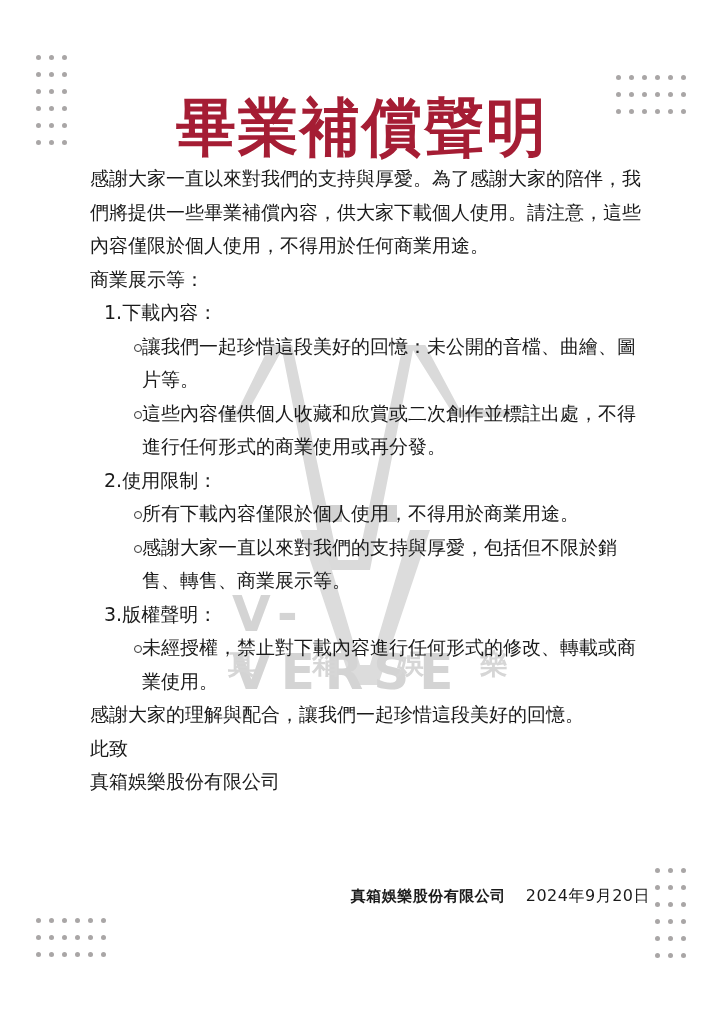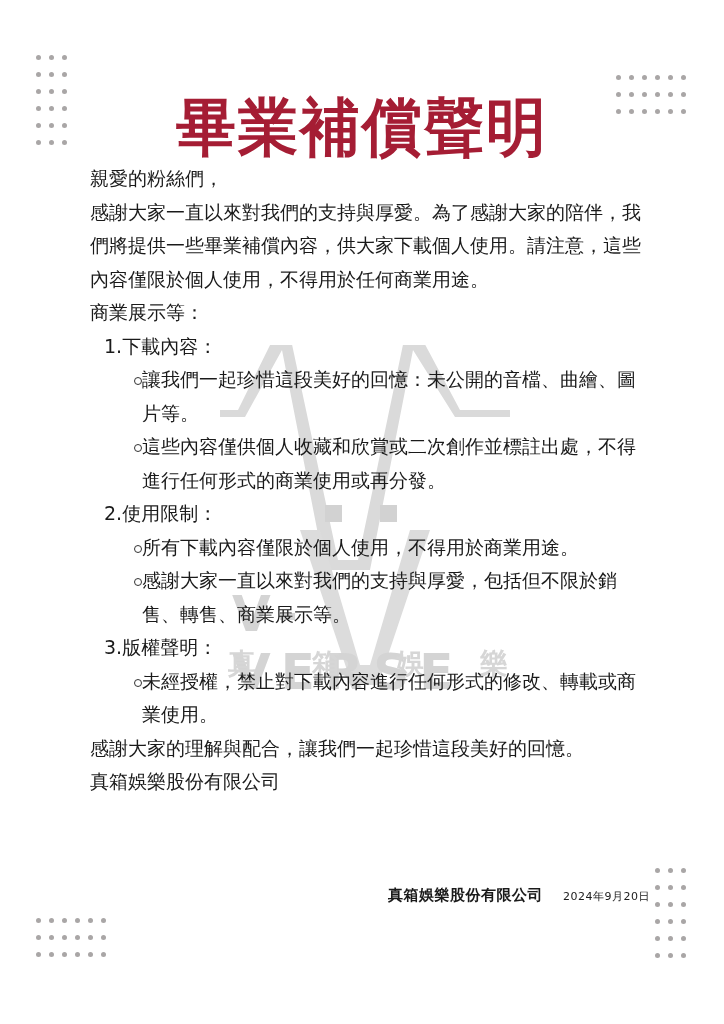--- a/index.html
+++ b/index.html
@@ -27,21 +27,21 @@
 
   .content { position: absolute; left: 90px; top: 162px; width: 580px; font-size: 19px; line-height: 33.5px; }
   .line { white-space: nowrap; position: relative; }
   .indent1 { padding-left: 14px; }
   .bullet-item { position: relative; padding-left: 52px; white-space: normal; }
   .bullet-item .bul { position: absolute; left: 44px; top: 0; font-size: 13px; }
   .bullet-item .bul::before { content: ""; display: inline-block; width: 6px; height: 6px; border: 1.3px solid #333; border-radius: 50%; position: absolute; left: 0; top: 14px; }
   .bullet-text { display: block; padding-left: 0; width: 496px; }
 
   .footer-sign { position: absolute; top: 886px; right: 74px; font-size: 15px; font-weight: bold; letter-spacing: 0.5px; white-space: nowrap; }
-  .footer-sign .date { margin-left: 20px; font-weight: normal; font-size: 11px; }
+  .footer-sign .date { margin-left: 20px; font-weight: normal; font-size: 16px; }
 </style>
 </head>
 <body>
 
 <div class="dots dots-tl" id="dots-tl" style="grid-template-columns: repeat(3, 13px);">
     <div class="dot-cell">
       <span></span>
     </div>
     <div class="dot-cell">
       <span></span>
@@ -276,21 +276,20 @@
 <div class="wm-cn">
   <span>真</span>
   <span>箱</span>
   <span>娛</span>
   <span>樂</span>
 </div>
 
 <div class="title">畢業補償聲明</div>
 
 <div class="content">
-  <div class="line">親愛的粉絲們，</div>
   <div class="line">感謝大家一直以來對我們的支持與厚愛。為了感謝大家的陪伴，我</div>
   <div class="line">們將提供一些畢業補償內容，供大家下載個人使用。請注意，這些</div>
   <div class="line">內容僅限於個人使用，不得用於任何商業用途。</div>
   <div class="line">商業展示等：</div>
 
   <div class="line indent1">1.下載內容：</div>
   <div class="bullet-item">
     <span class="bul"></span>
     <span class="bullet-text">讓我們一起珍惜這段美好的回憶：未公開的音檔、曲繪、圖片等。</span>
   </div>
@@ -309,18 +308,19 @@
     <span class="bullet-text">感謝大家一直以來對我們的支持與厚愛，包括但不限於銷售、轉售、商業展示等。</span>
   </div>
 
   <div class="line indent1">3.版權聲明：</div>
   <div class="bullet-item">
     <span class="bul"></span>
     <span class="bullet-text">未經授權，禁止對下載內容進行任何形式的修改、轉載或商業使用。</span>
   </div>
 
   <div class="line">感謝大家的理解與配合，讓我們一起珍惜這段美好的回憶。</div>
+  <div class="line">此致</div>
   <div class="line">真箱娛樂股份有限公司</div>
 </div>
 
 <div class="footer-sign">
   <span>真箱娛樂股份有限公司</span><span class="date">2024年9月20日</span>
 </div>
 
 </body></html>

